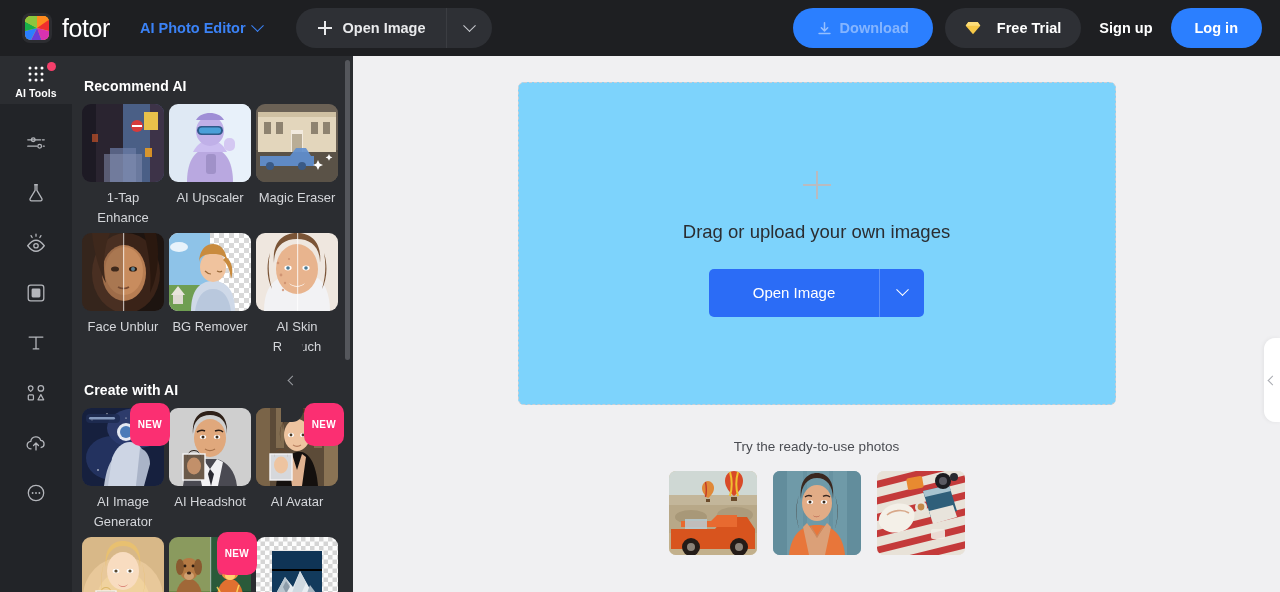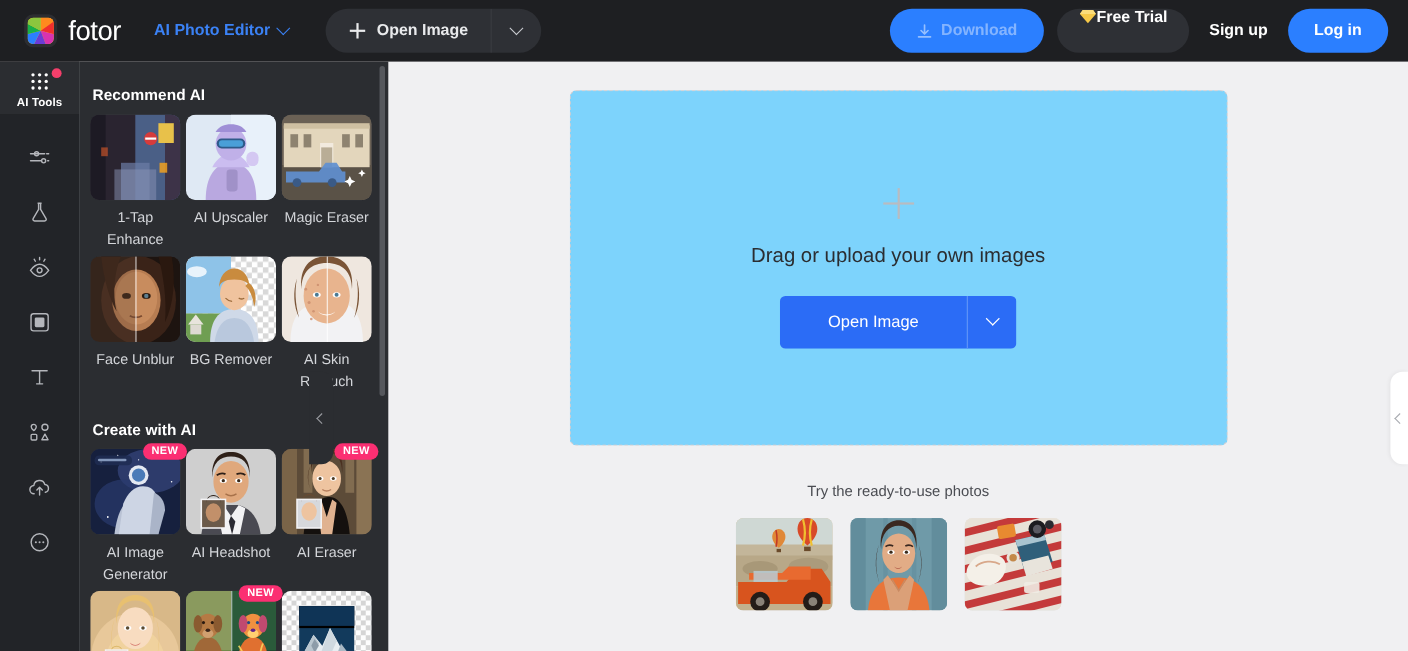--- a/index.html
+++ b/index.html
@@ -60,21 +60,21 @@
   .header-right { margin-left: auto; display: flex; align-items: center; gap: 12px; }
   .btn-download {
     height: 40px; border-radius: 20px; background: #2b7fff;
     display: flex; align-items: center; gap: 8px;
     padding: 0 24px; color: rgba(255,255,255,0.42);
     font-size: 14.5px; font-weight: 600; cursor: default;
   }
   .dl-ico { width: 15px; height: 15px; display:block; opacity: 0.5; }
   .btn-freetrial {
     height: 40px; border-radius: 20px; background: #2e3035;
-    display:flex; gap: 0; padding: 0 20px;
+    display:flex; align-items:center; gap: 16px; padding: 0 20px;
     color:#fff; font-size:14.5px; font-weight:600; cursor:pointer;
   }
   .gem { width:16px; height:14px; display:block; }
   .btn-signup { color:#fff; font-size:14.5px; font-weight:700; padding: 0 6px; cursor:pointer; }
   .btn-login {
     height:40px; border-radius:20px; background:#2b7fff; color:#fff;
     display:flex; align-items:center; padding:16px 24px;
     font-size:14.5px; font-weight:600; cursor:pointer;
   }
 
@@ -127,21 +127,21 @@
     width:82px; height:78px; border-radius:9px; overflow:hidden;
     background:#3a3c41; position:relative; display:block;
   }
   .tile-thumb svg, .tile-thumb canvas { display:block; width:100%; height:100%; }
   .tile-label {
     margin-top:6px; color:#d4d6da; font-size:13px; line-height:1.5;
     text-align:center; font-weight:400;
   }
   .new-badge {
     position:absolute; top:-5px; right:-6px; background:#fb2f72; color:#fff;
-    font-size:10px; font-weight:700; padding: 2px 8px; border-radius:10px;
+    font-size:10px; font-weight:700; padding: 16px 8px; border-radius:10px;
     letter-spacing:0.3px; z-index:3;
   }
   
   .panel-sb {
     position:absolute; right: 3px; top: 4px; width:5px; height: 300px;
     background:#55575c; border-radius:3px; z-index:18; cursor:pointer;
   }
   
   .panel-handle {
     position:absolute; left: 281px; top: 282px; width: 22px; height: 84px;
@@ -551,21 +551,21 @@
                 <ellipse cx="47" cy="27" rx="3" ry="2" fill="#fff"></ellipse>
                 <circle cx="35" cy="27" r="1.4" fill="#4a3a24"></circle>
                 <circle cx="47" cy="27" r="1.4" fill="#4a3a24"></circle>
                 <path d="M37 37c3 2 5 2 8 0" stroke="#b88060" stroke-width="1.2" fill="none"></path>
                 <rect x="14" y="46" width="22" height="26" fill="#d6d8dc"></rect>
                 <ellipse cx="25" cy="57" rx="7" ry="8.5" fill="#eec4a0"></ellipse>
                 <path d="M18 51c0-6 3-9 7-9s7 3 7 9c0-7-3-10-7-10s-7 3-7 10z" fill="#6a4a30"></path>
                 <rect x="14" y="46" width="22" height="26" fill="none" stroke="#f4f4f6" stroke-width="1.4"></rect>
               </svg>
             </span>
-            <div class="tile-label">AI Eraser</div>
+            <div class="tile-label">AI Avatar</div>
           </div>
 
           <div class="tile">
             <span class="tile-thumb">
               <svg viewBox="0 0 82 78" preserveAspectRatio="none">
                 <rect width="82" height="78" fill="#d8b888"></rect>
                 <ellipse cx="41" cy="60" rx="40" ry="40" fill="#e8c89a"></ellipse>
                 <path d="M12 78c0-28 12-44 29-44s29 16 29 44z" fill="#f0d29e"></path>
                 <ellipse cx="41" cy="34" rx="16" ry="19" fill="#f8dcc0"></ellipse>
                 <path d="M24 30c0-14 7-21 17-21s17 7 17 21c2-18-6-26-17-26S22 12 24 30z" fill="#e8c070"></path>

